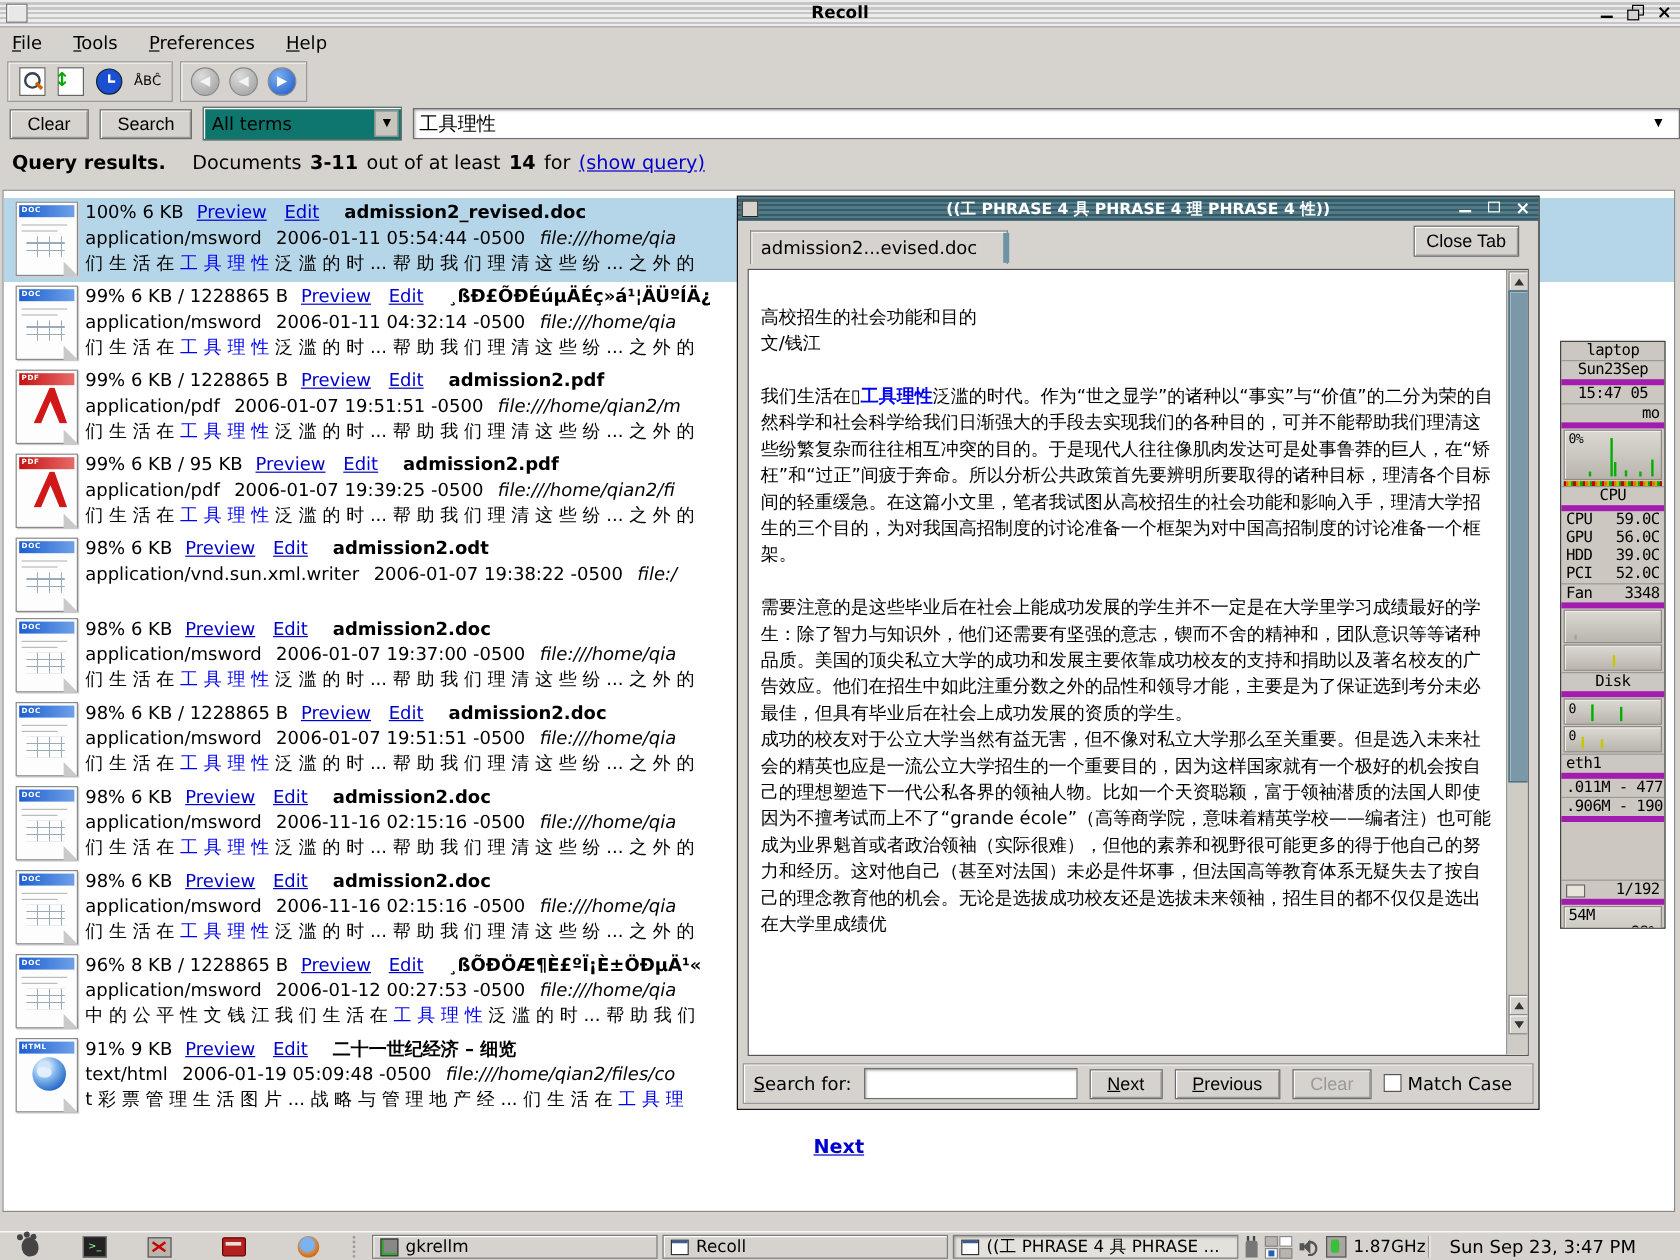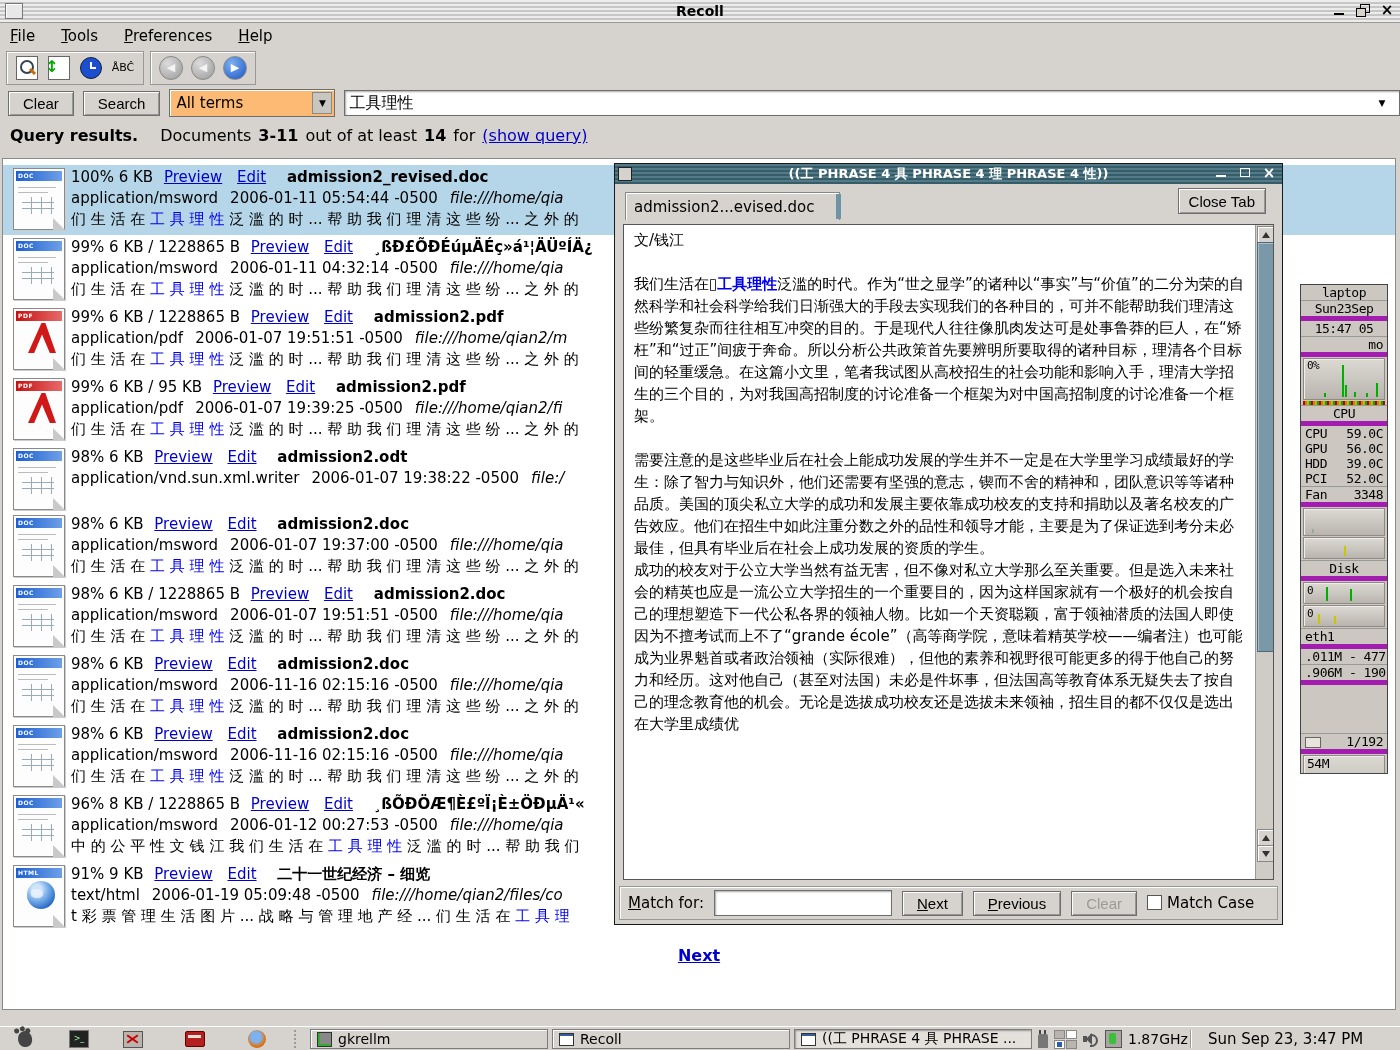--- a/index.html
+++ b/index.html
@@ -39,21 +39,21 @@
   .ic-clock b{position:absolute;left:9px;top:9px;width:6px;height:0;border-top:2px solid #fff;}
   .ic-term{font-size:11px;font-weight:normal;letter-spacing:0;}
   .navc{width:22px;height:22px;border-radius:50%;color:#fff;display:flex;align-items:center;justify-content:center;
     font-size:11px;border:1px solid #888;}
   .navc.gray{background:radial-gradient(circle at 35% 30%,#dcdcdc,#9a9a9a);color:#f4f4f4;}
   .navc.blue{background:radial-gradient(circle at 35% 30%,#7db2f0,#1953c8);}
   
   #searchrow{position:absolute;left:0;top:88px;width:1400px;height:30px;display:flex;align-items:center;gap:9px;padding-left:8px;}
   .btn{background:#d6d3ce;border:1px solid #6e6e6e;box-shadow:inset 1px 1px 0 #fff,inset -1px -1px 0 #979797;
     font-size:15px;padding:3px 14px;text-align:center;}
-  .combo{width:158px;height:26px;background:#fdba74;border:1px solid #6e6e6e;box-shadow:inset 1px 1px 0 #fff;
+  .combo{width:158px;height:26px;background:#0f766e;border:1px solid #6e6e6e;box-shadow:inset 1px 1px 0 #fff;
     display:flex;align-items:center;font-size:15px;padding-left:6px;position:relative;}
   .combo .arrowbox{position:absolute;right:2px;top:2px;bottom:2px;width:18px;background:#c9c6c0;
     border:1px solid #888;display:flex;align-items:center;justify-content:center;font-size:9px;}
   #query-input{flex:1;height:24px;margin-right:8px;border:1px solid #6e6e6e;box-shadow:inset 1px 1px 2px #aaa;
     font-size:16px;padding:0 4px;font-family:"DejaVu Sans",sans-serif;background:#fff;position:relative;}
   #query-combo-arrow{position:absolute;right:10px;top:95px;width:16px;height:16px;font-size:9px;display:flex;
     align-items:center;justify-content:center;}
   
   #resheader{position:absolute;left:0;top:126px;width:1400px;height:28px;display:flex;align-items:baseline;gap:7px;
     padding-left:10px;font-size:16px;}
@@ -565,20 +565,21 @@
             <i></i>
           </div>
         <div class="wb wb-close">×</div>
       </div>
     </div>
     <div id="pv-tab">admission2...evised.doc</div>
     <div id="pv-tab-accent"></div>
     <button id="pv-closetab" class="btn">Close Tab</button>
 
     <div id="pv-text">
+      <div class="para" style="margin-top:24px">高校招生的社会功能和目的</div>
       <div class="para">文/钱江</div>
       <div class="gap"></div>
       <div class="para"><span>我们生活在▯</span><span class="hl">工具理性</span><span>泛滥的时代。作为“世之显学”的诸种以“事实”与“价值”的二分为荣的自然科学和社会科学给我们日渐强大的手段去实现我们的各种目的，可并不能帮助我们理清这些纷繁复杂而往往相互冲突的目的。于是现代人往往像肌肉发达可是处事鲁莽的巨人，在“矫枉”和“过正”间疲于奔命。所以分析公共政策首先要辨明所要取得的诸种目标，理清各个目标间的轻重缓急。在这篇小文里，笔者我试图从高校招生的社会功能和影响入手，理清大学招生的三个目的，为对我国高招制度的讨论准备一个框架为对中国高招制度的讨论准备一个框架。</span></div>
       <div class="gap"></div>
       <div class="para">需要注意的是这些毕业后在社会上能成功发展的学生并不一定是在大学里学习成绩最好的学生：除了智力与知识外，他们还需要有坚强的意志，锲而不舍的精神和，团队意识等等诸种品质。美国的顶尖私立大学的成功和发展主要依靠成功校友的支持和捐助以及著名校友的广告效应。他们在招生中如此注重分数之外的品性和领导才能，主要是为了保证选到考分未必最佳，但具有毕业后在社会上成功发展的资质的学生。</div>
       <div class="para">成功的校友对于公立大学当然有益无害，但不像对私立大学那么至关重要。但是选入未来社会的精英也应是一流公立大学招生的一个重要目的，因为这样国家就有一个极好的机会按自己的理想塑造下一代公私各界的领袖人物。比如一个天资聪颖，富于领袖潜质的法国人即使因为不擅考试而上不了“grande école”（高等商学院，意味着精英学校——编者注）也可能成为业界魁首或者政治领袖（实际很难），但他的素养和视野很可能更多的得于他自己的努力和经历。这对他自己（甚至对法国）未必是件坏事，但法国高等教育体系无疑失去了按自己的理念教育他的机会。无论是选拔成功校友还是选拔未来领袖，招生目的都不仅仅是选出在大学里成绩优</div>
       <div id="pv-scroll">
         <div class="sc-arrow up" style="top:1px">
             <i></i>
           </div>
@@ -586,21 +587,21 @@
         <div class="sc-arrow up" style="bottom:33px">
             <i></i>
           </div>
         <div class="sc-arrow dn" style="bottom:17px">
             <i></i>
           </div>
       </div>
     </div>
 
     <div id="pv-findbar">
-      <span class="ulf">Match for:</span>
+      <span class="ulf">Search for:</span>
       <input id="pv-find-input" style="">
       <button class="btn ulf">Next</button>
       <button class="btn ulf">Previous</button>
       <button class="btn disabled">Clear</button>
       <span><span class="cbox"></span><span>Match Case</span></span>
     </div>
   </div>
 
   <div id="gkrellm">
     <div class="gk-row gk-center">laptop</div>

